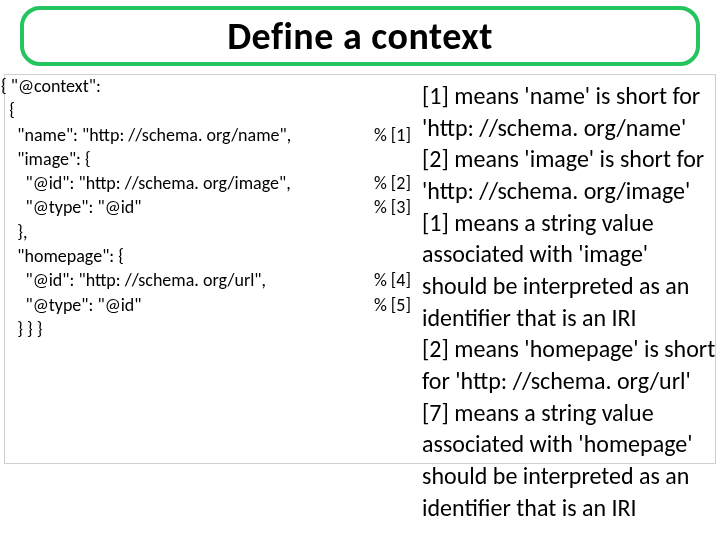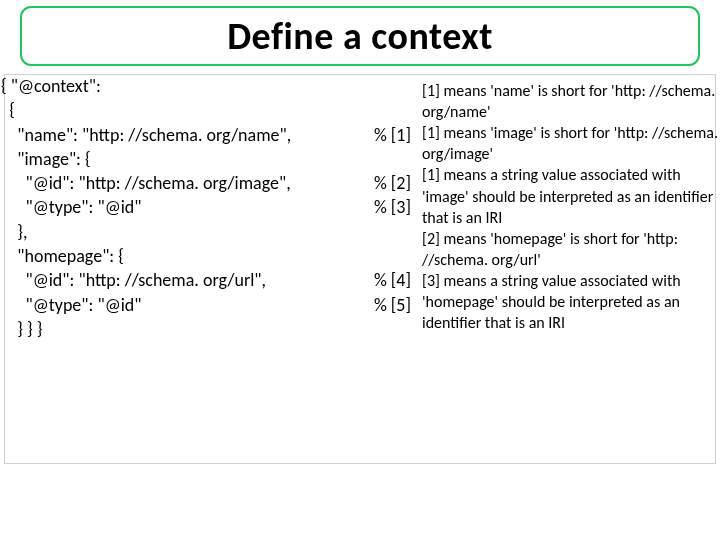--- a/index.html
+++ b/index.html
@@ -16,22 +16,22 @@
     width: 720px;
     height: 540px;
     box-sizing: border-box;
   }
   .title-wrap {
     position: absolute;
     left: 20px;
     top: 6px;
     width: 680px;
     height: 60px;
-    border: 2px solid #22c55e;
-    border-radius: 11px;
+    border: 4px solid #22c55e;
+    border-radius: 20px;
     display: flex;
     align-items: center;
     justify-content: center;
     box-sizing: border-box;
   }
   .title {
     font-size: 38px;
     font-weight: 700;
     color: #000;
     letter-spacing: 0.5px;
@@ -64,21 +64,21 @@
   }
   .code .ann {
     margin-left: auto;
     padding-right: 6px;
   }
   .explain {
     position: absolute;
     left: 422px;
     top: 80px;
     width: 296px;
-    font-size: 16px;
+    font-size: 24px;
     line-height: 1.32;
     color: #000;
   }
 </style>
 </head>
 <body>
 
 <div class="slide">
 
   <div class="title-wrap">
@@ -111,19 +111,19 @@
     </div>
     <div class="line">
       <span class="txt">      "@type": "@id"</span>
       <span class="ann">% [5]</span>
     </div>
     <div class="line"><span class="txt">    } } }</span></div>
   </div>
 
   <div class="explain">
     <div>[1] means 'name' is short for 'http: //schema. org/name'</div>
-    <div>[1] means 'image' is short for 'http: //schema. org/image'</div>
+    <div>[2] means 'image' is short for 'http: //schema. org/image'</div>
     <div>[1] means a string value associated with 'image' should be interpreted as an identifier that is an IRI</div>
     <div>[2] means 'homepage' is short for 'http: //schema. org/url'</div>
-    <div>[3] means a string value associated with 'homepage' should be interpreted as an identifier that is an IRI</div>
+    <div>[7] means a string value associated with 'homepage' should be interpreted as an identifier that is an IRI</div>
   </div>
 
 </div>
 
 </body></html>

